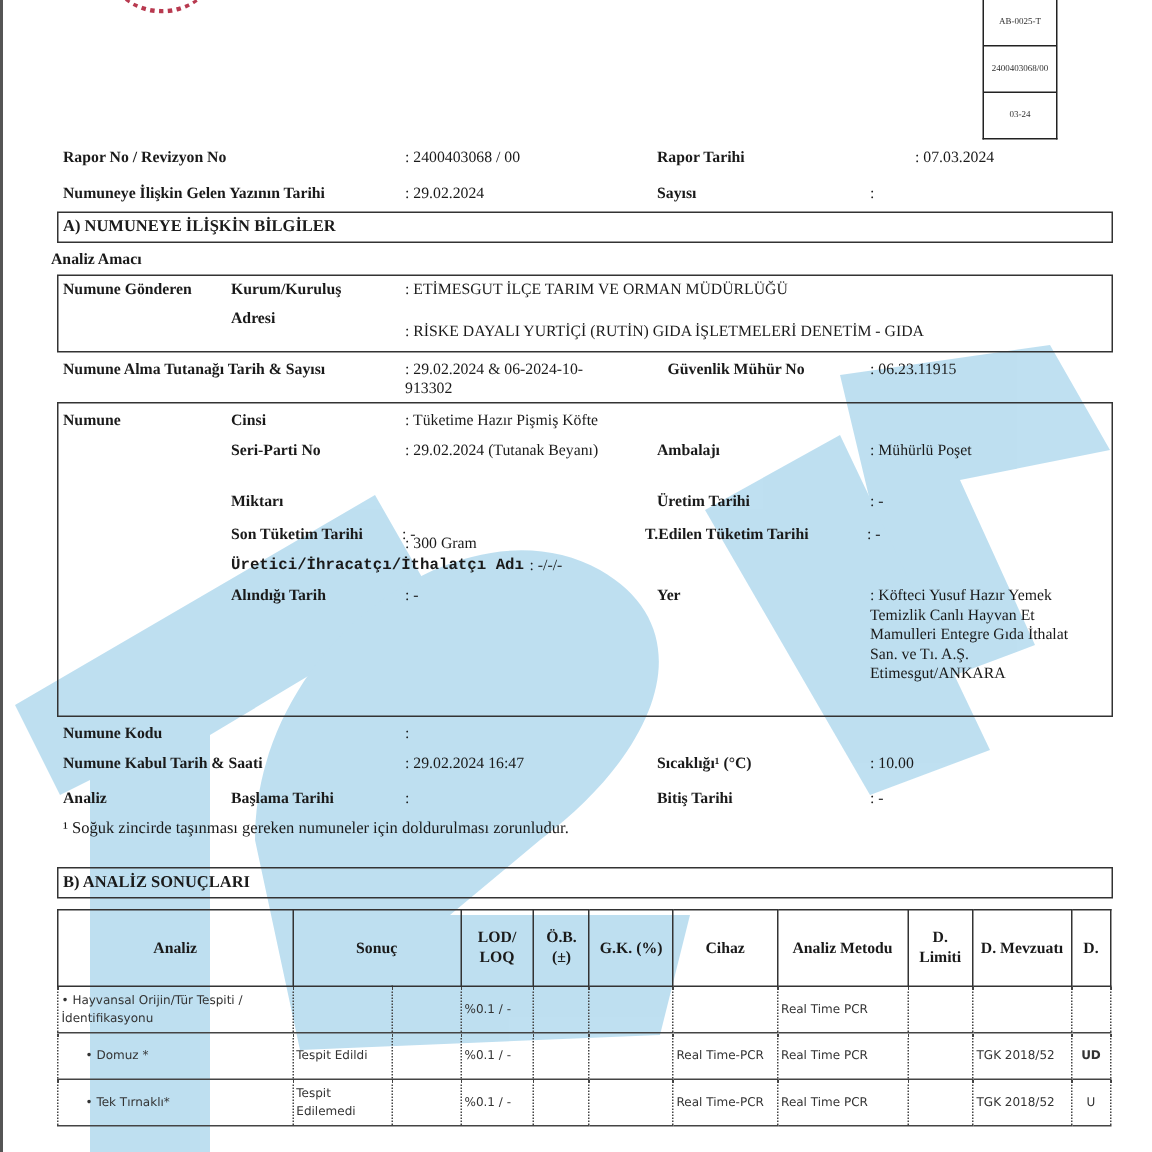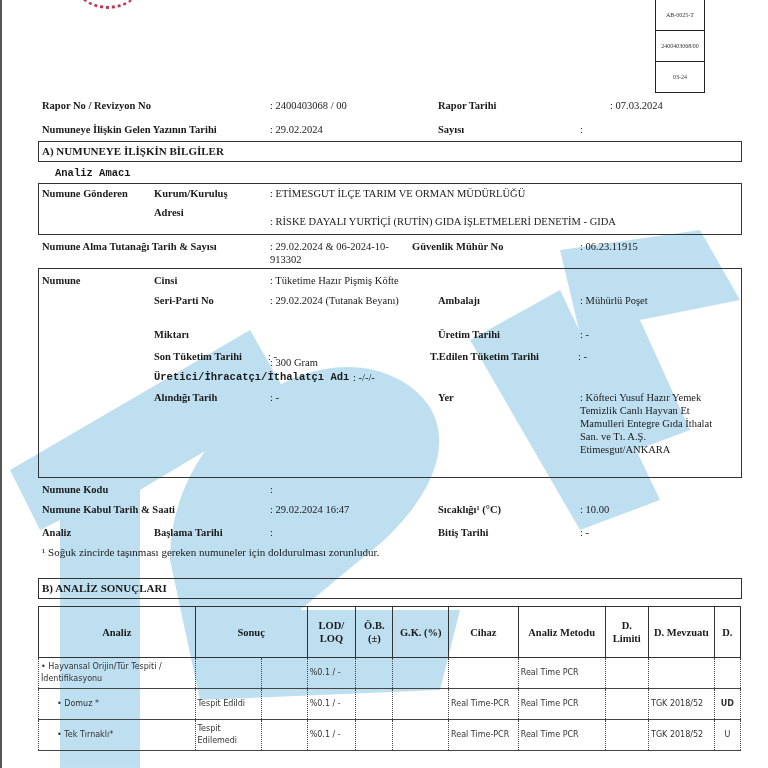--- a/index.html
+++ b/index.html
@@ -54,32 +54,32 @@
   <div class="abs b" style="left:438px;top:99px;">Rapor Tarihi</div>
   <div class="abs" style="left:580px;top:99px;margin-left:30px;">: 07.03.2024</div>
   <div class="abs b" style="left:42px;top:123px;">Numuneye İlişkin Gelen Yazının Tarihi</div>
   <div class="abs" style="left:270px;top:123px;">: 29.02.2024</div>
   <div class="abs b" style="left:438px;top:123px;">Sayısı</div>
   <div class="abs" style="left:580px;top:123px;">:</div>
 
   <div class="box" style="left:38px;top:141px;width:704px;height:21px;"></div>
   <div class="section-title" style="left:42px;top:145px;">A) NUMUNEYE İLİŞKİN BİLGİLER</div>
 
-  <div class="abs b" style="left:55px;top:167px;font-family:Liberation Mono, monospace;">Analiz Amacı</div>
+  <div class="abs b" style="left:34px;top:167px;">Analiz Amacı</div>
   <div class="abs" style="left:270px;top:167px;margin-top:48px;">: RİSKE DAYALI YURTİÇİ (RUTİN) GIDA İŞLETMELERİ DENETİM - GIDA</div>
 
   <div class="box" style="left:38px;top:183px;width:704px;height:52px;"></div>
   <div class="abs b" style="left:42px;top:187px;">Numune Gönderen</div>
   <div class="abs b" style="left:154px;top:187px;">Kurum/Kuruluş</div>
   <div class="abs" style="left:270px;top:187px;text-align:right;">: ETİMESGUT İLÇE TARIM VE ORMAN MÜDÜRLÜĞÜ</div>
   <div class="abs b" style="left:154px;top:206px;">Adresi</div>
 
   <div class="abs b" style="left:42px;top:240px;">Numune Alma Tutanağı Tarih &amp; Sayısı</div>
   <div class="abs wrap" style="left:270px;top:240px;width:150px;">: 29.02.2024 &amp; 06-2024-10-913302</div>
-  <div class="abs b" style="left:412px;top:240px;">Güvenlik Mühür No</div>
+  <div class="abs b" style="left:445px;top:240px;">Güvenlik Mühür No</div>
   <div class="abs" style="left:580px;top:240px;">: 06.23.11915</div>
 
   <div class="box" style="left:38px;top:268px;width:704px;height:210px;"></div>
   <div class="abs b" style="left:42px;top:274px;">Numune</div>
   <div class="abs b" style="left:154px;top:274px;">Cinsi</div>
   <div class="abs" style="left:270px;top:274px;">: Tüketime Hazır Pişmiş Köfte</div>
 
   <div class="abs b" style="left:154px;top:294px;">Seri-Parti No</div>
   <div class="abs wrap" style="left:270px;top:294px;width:145px;">: 29.02.2024   (Tutanak Beyanı)</div>
   <div class="abs b" style="left:438px;top:294px;">Ambalajı</div>

